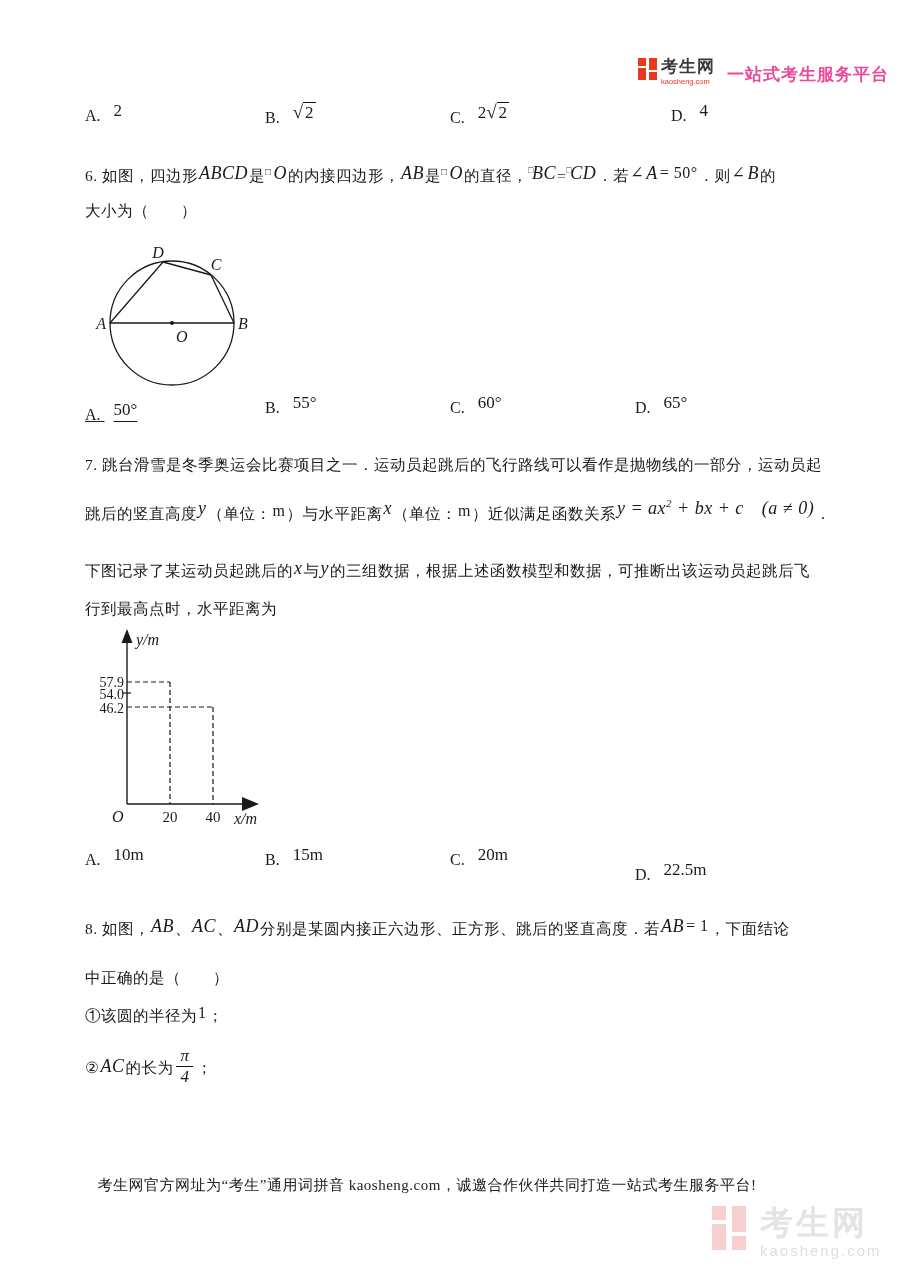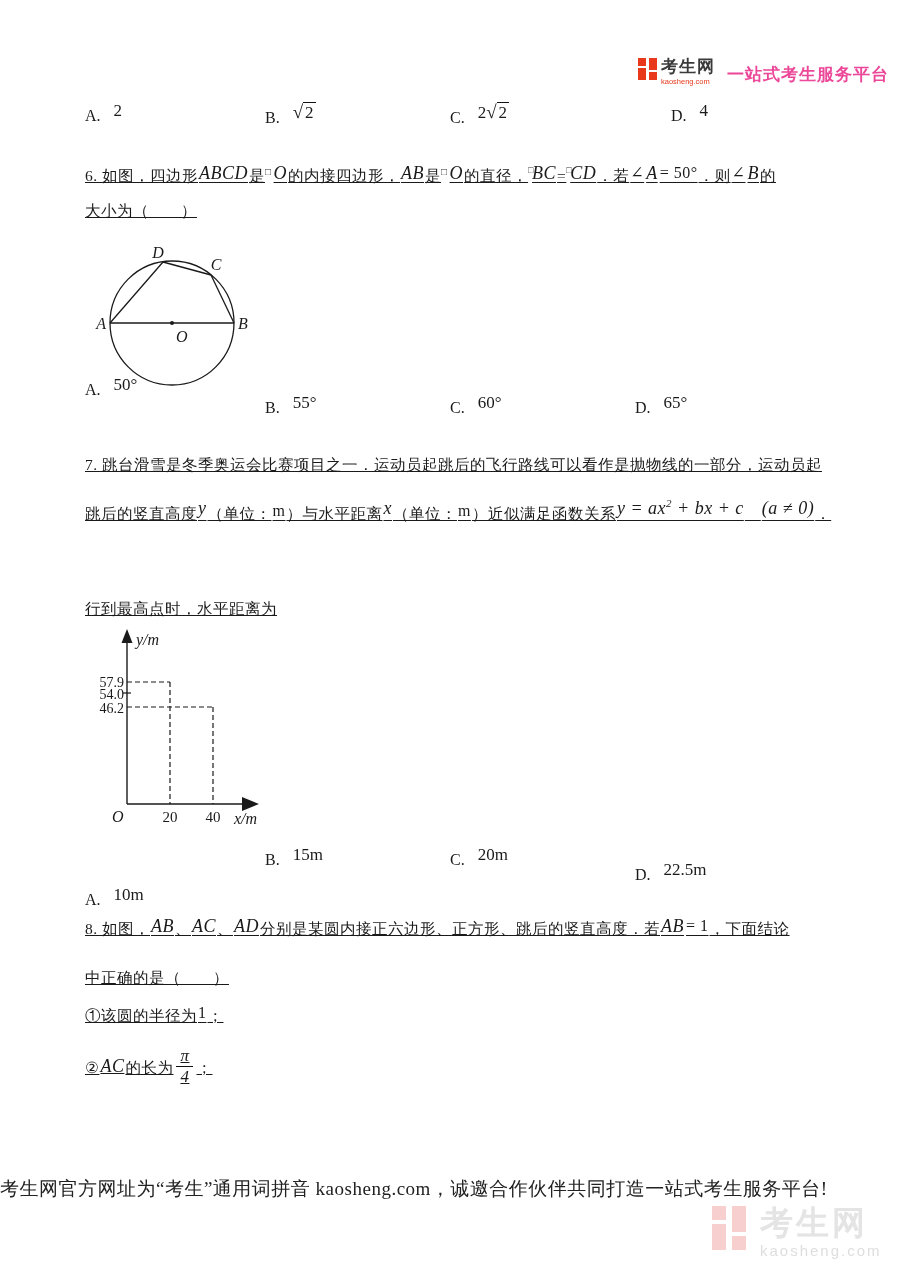--- a/index.html
+++ b/index.html
@@ -1,19 +1,19 @@
 <!DOCTYPE html>
 <html><head>
 <meta charset="utf-8">
 <style>
   html,body{margin:0;padding:0;background:#ffffff;}
   .page{position:relative;width:900px;height:1273px;background:#fff;overflow:hidden;
         font-family:"Liberation Serif","DejaVu Serif",serif;color:#1a1a1a;}
   .abs{position:absolute;white-space:nowrap;}
-  .cjk{font-size:15.5px;letter-spacing:0.5px;text-decoration:underline;}
+  .cjk{font-size:15.5px;letter-spacing:0.5px;}
   .m{font-family:"Liberation Serif","DejaVu Serif",serif;font-style:italic;font-size:18px;
      position:relative;top:-2px;padding:0 1px;}
   .mu{font-size:16px;position:relative;top:-3px;padding:0 1px;}
   .sup2{font-size:11px;}
   .raise{position:relative;top:-5px;}
   .tofu{display:inline-block;font-size:10px;position:relative;top:-6px;margin-right:1px;color:#333;}
   .tofu-arc{display:inline-block;font-size:9px;position:relative;top:-8px;margin-right:-3px;color:#333;}
   .opt-letter{font-size:16px;}
   .opt-val{font-size:17px;position:relative;top:-5px;margin-left:9px;}
   .rad{border-top:1.4px solid #111;padding:0 2px;}
@@ -41,21 +41,21 @@
   .wm-icon{position:relative;width:34px;height:44px;margin-right:14px;}
   .wm-icon .b{position:absolute;background:#f7cfcf;}
   .wb1{left:0;top:0;width:14px;height:14px;}
   .wb2{left:0;top:18px;width:14px;height:26px;}
   .wb3{right:0;top:0;width:14px;height:26px;}
   .wb4{right:0;top:30px;width:14px;height:14px;}
   .wm-name{font-size:33px;font-weight:bold;color:#e4e4e4;letter-spacing:3px;line-height:1;
            font-family:"Liberation Sans",sans-serif;}
   .wm-domain{font-size:15px;color:#dedede;letter-spacing:2px;margin-top:3px;
              font-family:"Liberation Sans",sans-serif;}
-  .footer{width:776px;text-align:center;font-size:19px;color:#222;letter-spacing:0.5px;}
+  .footer{width:776px;text-align:center;font-size:15px;color:#222;letter-spacing:0.5px;padding-left:39px;}
   svg text{font-family:"Liberation Serif","DejaVu Serif",serif;fill:#1a1a1a;}
 </style>
 </head>
 <body>
 
 <div class="page">
 
   <div class="abs logo-wrap" style="left:638px;top:58px;">
     <div class="logo-icon">
       <i class="b b1"></i>
@@ -99,40 +99,43 @@
     <line x1="71" y1="16" x2="119" y2="29" stroke="#1a1a1a" stroke-width="1.3"></line>
     <line x1="119" y1="29" x2="142" y2="77" stroke="#1a1a1a" stroke-width="1.3"></line>
     <circle cx="80" cy="77" r="2" fill="#1a1a1a"></circle>
     <text x="14" y="83" font-size="16" font-style="italic" text-anchor="end">A</text>
     <text x="146" y="83" font-size="16" font-style="italic">B</text>
     <text x="124" y="24" font-size="16" font-style="italic" text-anchor="middle">C</text>
     <text x="66" y="12" font-size="16" font-style="italic" text-anchor="middle">D</text>
     <text x="84" y="96" font-size="16" font-style="italic">O</text>
   </svg>
 
-  <span class="abs" style="left:85px;top:380px;">
+  <span class="abs" style="left:85px;top:405px;text-decoration:underline;">
     <span class="opt-letter">A.</span>
     <span class="opt-val">50°</span>
   </span>
   <span class="abs" style="left:265px;top:398px;">
     <span class="opt-letter">B.</span>
     <span class="opt-val">55°</span>
   </span>
   <span class="abs" style="left:450px;top:398px;">
     <span class="opt-letter">C.</span>
     <span class="opt-val">60°</span>
   </span>
   <span class="abs" style="left:635px;top:398px;">
     <span class="opt-letter">D.</span>
     <span class="opt-val">65°</span>
   </span>
 
   <div class="abs cjk" style="left:85px;top:455px;">7. 跳台滑雪是冬季奥运会比赛项目之一．运动员起跳后的飞行路线可以看作是抛物线的一部分，运动员起</div>
   <div class="abs cjk" style="left:85px;top:502px;">
     <span>跳后的竖直高度</span><span class="m raise">y</span><span>（单位：</span><span class="mu">m</span><span>）与水平距离</span><span class="m raise">x</span><span>（单位：</span><span class="mu">m</span><span>）近似满足函数关系</span><span class="m raise"><span>y = ax</span><sup class="sup2">2</sup><span> + bx + c</span></span>　<span class="m raise">(a ≠ 0)</span><span>．</span>
+  </div>
+  <div class="abs cjk" style="left:85px;top:560px;">
+    <span>下图记录了某运动员起跳后的</span><span class="m">x</span><span>与</span><span class="m">y</span><span>的三组数据，根据上述函数模型和数据，可推断出该运动员起跳后飞</span>
   </div>
   <div class="abs cjk" style="left:85px;top:599px;">行到最高点时，水平距离为</div>
 
   <svg class="abs" style="left:86px;top:626px;" width="205" height="212" viewBox="0 0 205 212">
 
     <line x1="41" y1="14" x2="41" y2="178" stroke="#1a1a1a" stroke-width="1.4"></line>
     <polygon points="41,3 35.5,17 46.5,17" fill="#1a1a1a"></polygon>
     <line x1="41" y1="178" x2="158" y2="178" stroke="#1a1a1a" stroke-width="1.4"></line>
     <polygon points="173,178 156,171 156,185" fill="#1a1a1a"></polygon>
 
@@ -145,21 +148,21 @@
     <text x="50" y="19" font-size="16" font-style="italic">y/m</text>
     <text x="148" y="198" font-size="16" font-style="italic">x/m</text>
     <text x="38" y="61" font-size="14" text-anchor="end">57.9</text>
     <text x="38" y="73" font-size="14" text-anchor="end">54.0</text>
     <text x="38" y="87" font-size="14" text-anchor="end">46.2</text>
     <text x="84" y="196" font-size="15" text-anchor="middle">20</text>
     <text x="127" y="196" font-size="15" text-anchor="middle">40</text>
     <text x="26" y="196" font-size="16" font-style="italic">O</text>
   </svg>
 
-  <span class="abs" style="left:85px;top:850px;margin-top:40px;">
+  <span class="abs" style="left:85px;top:850px;">
     <span class="opt-letter">A.</span>
     <span class="opt-val">10m</span>
   </span>
   <span class="abs" style="left:265px;top:850px;">
     <span class="opt-letter">B.</span>
     <span class="opt-val">15m</span>
   </span>
   <span class="abs" style="left:450px;top:850px;">
     <span class="opt-letter">C.</span>
     <span class="opt-val">20m</span>

